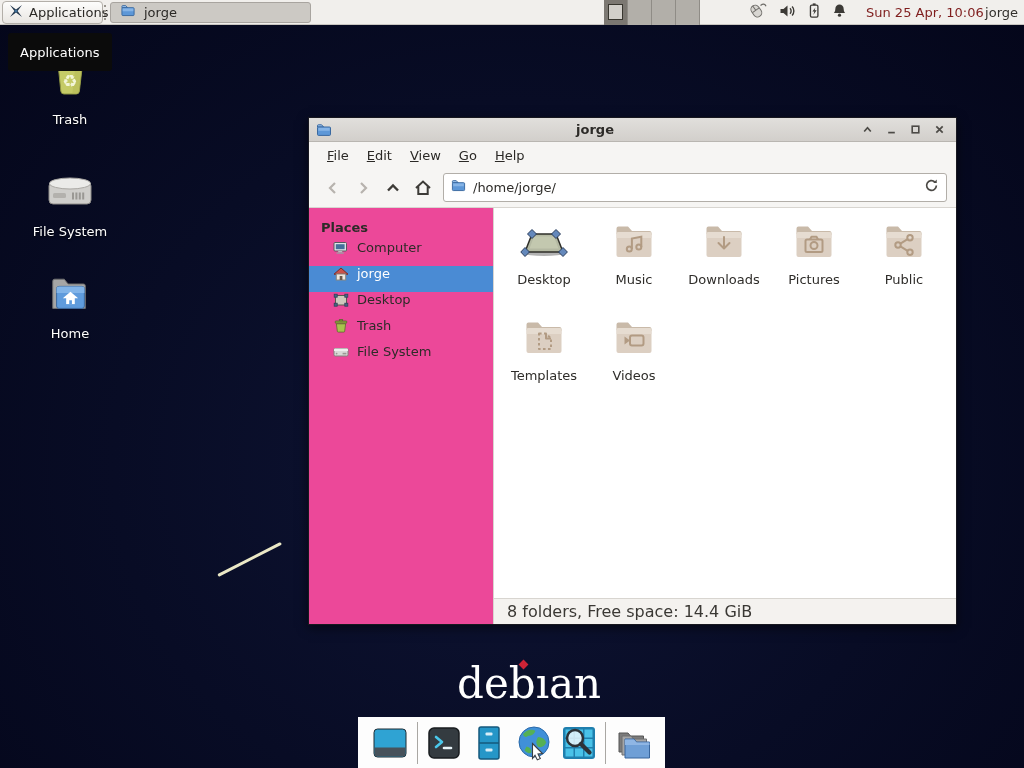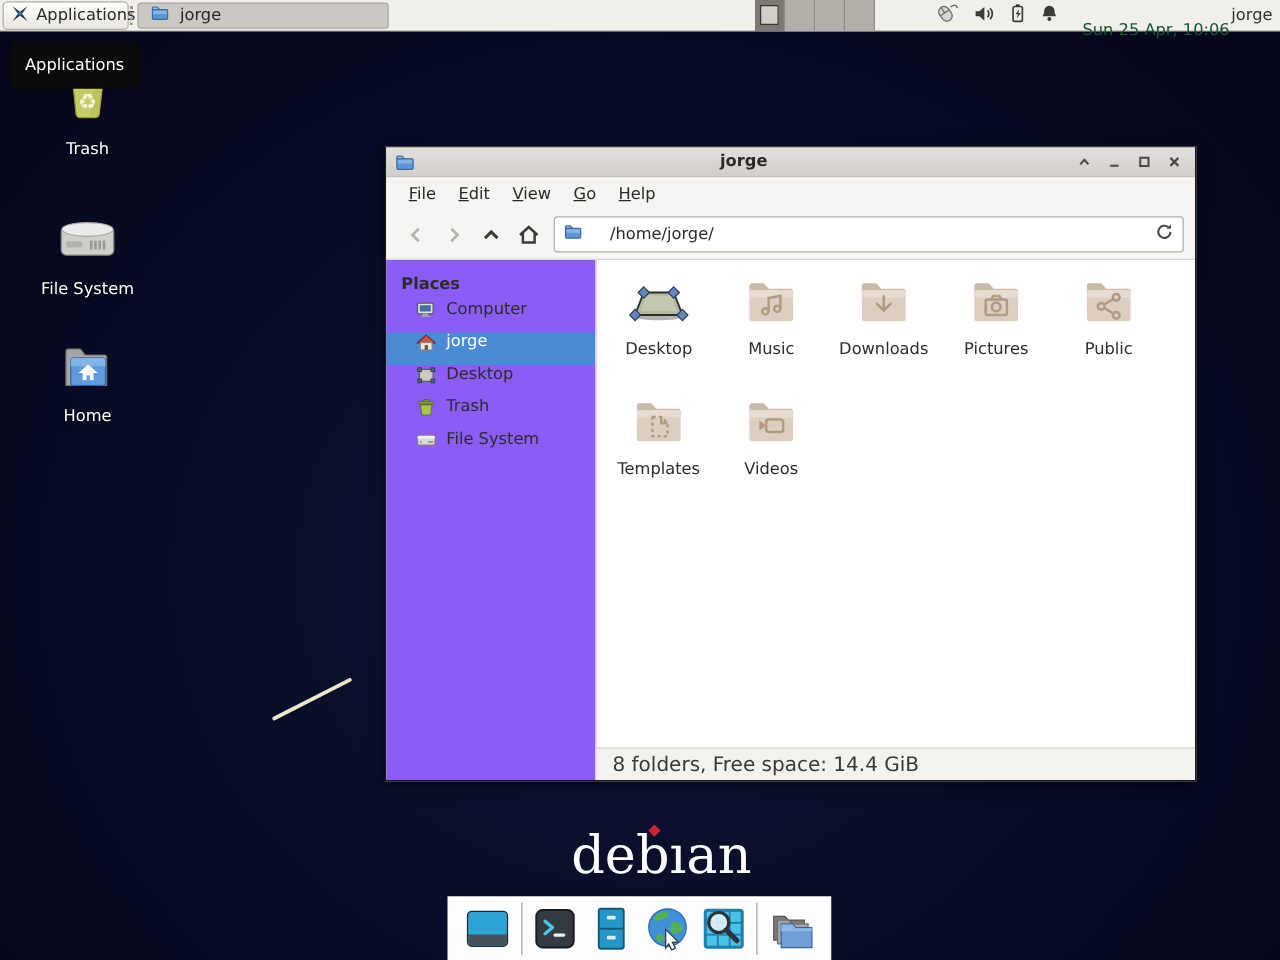--- a/index.html
+++ b/index.html
@@ -21,22 +21,22 @@
   .task-btn { position:absolute; left:110px; top:2px; width:201px; height:21px;
     background:#ccc9c4; border:1px solid #a8a49f; border-radius:3px;
     display:flex; align-items:center; gap:8px; padding-left:9px; }
   .task-btn .label { font-size:13px; color:#2b2926; }
   .pager { position:absolute; left:604px; top:0; height:25px; display:flex; }
   .pager .ws { width:24px; height:25px; background:#b2afa9; border-right:1px solid #8f8c86; }
   .pager .ws.active { background:#7c7872; position:relative; }
   .pager .ws.active .mini-win { position:absolute; left:4px; top:4px; width:15px; height:16px;
     background:#d2cfca; border:1px solid #38362f; }
   .tray { position:absolute; left:747px; top:0; height:25px; display:flex; align-items:center; gap:9px; }
-  .clock { position:absolute; left:866px; top:12px; height:25px; line-height:25px;
-    font-size:13px; color:#14532d; }
+  .clock { position:absolute; left:866px; top:0; height:25px; line-height:25px;
+    font-size:13px; color:#7f1d1d; }
   .panel-user { position:absolute; right:6px; top:0; height:25px; line-height:25px;
     font-size:13px; color:#33312d; }
 
   
   .tooltip { position:absolute; left:8px; top:33px; width:104px; height:38px; background:#0b0b0b;
     border-radius:3px; color:#ffffff; font-size:13px; display:flex; align-items:center;
     padding-left:12px; z-index:60; }
 
   
   .desk-icon { position:absolute; width:96px; display:flex; flex-direction:column;
@@ -59,25 +59,25 @@
   .win-controls .ctl { width:19px; height:19px; display:flex; align-items:center; justify-content:center; }
 
   .menubar { height:26px; background:#f6f5f3; display:flex; align-items:center; padding-left:9px; }
   .menu-item { font-size:13px; color:#2b2926; padding:4px 9px; }
   .menu-item::first-letter { text-decoration:underline; }
 
   .toolbar { height:40px; background:#f6f5f3; border-bottom:1px solid #d8d5d0;
     display:flex; align-items:center; padding:0 9px; }
   .nav-btn { width:30px; height:30px; display:flex; align-items:center; justify-content:center; }
   .path-field { flex:1; height:29px; margin-left:5px; background:#ffffff; border:1px solid #b2aea8;
-    border-radius:3px; display:flex; align-items:center; padding:0 7px; gap:22px; }
+    border-radius:3px; display:flex; align-items:center; padding:0 7px; gap:7px; }
   .path-field .path-text { flex:1; font-size:13px; color:#2d2b28; }
 
   .win-body { flex:1; display:flex; min-height:0; }
-  .sidebar { width:168px; background:#8b5cf6; border-right:1px solid #d8d5d0; padding-top:8px; }
+  .sidebar { width:185px; background:#ec4899; border-right:1px solid #d8d5d0; padding-top:8px; }
   .side-header { font-size:13px; font-weight:bold; color:#2d2b28; padding:4px 12px 5px 12px; }
   .side-item { height:26px; display:flex; gap:8px; padding-left:24px;
     font-size:13px; color:#2d2b28; }
   .side-item.selected { background:#4a8bd4; color:#ffffff; }
 
   .main-col { flex:1; display:flex; flex-direction:column; min-width:0; }
   .files { flex:1; padding:10px 0 0 5px; display:grid;
     grid-template-columns:repeat(5,90px); grid-auto-rows:96px; align-content:start; }
   .file-item { width:90px; display:flex; flex-direction:column; align-items:center; }
   .file-item .label { margin-top:2px; font-size:13px; color:#2f2d2a; text-align:center; }

